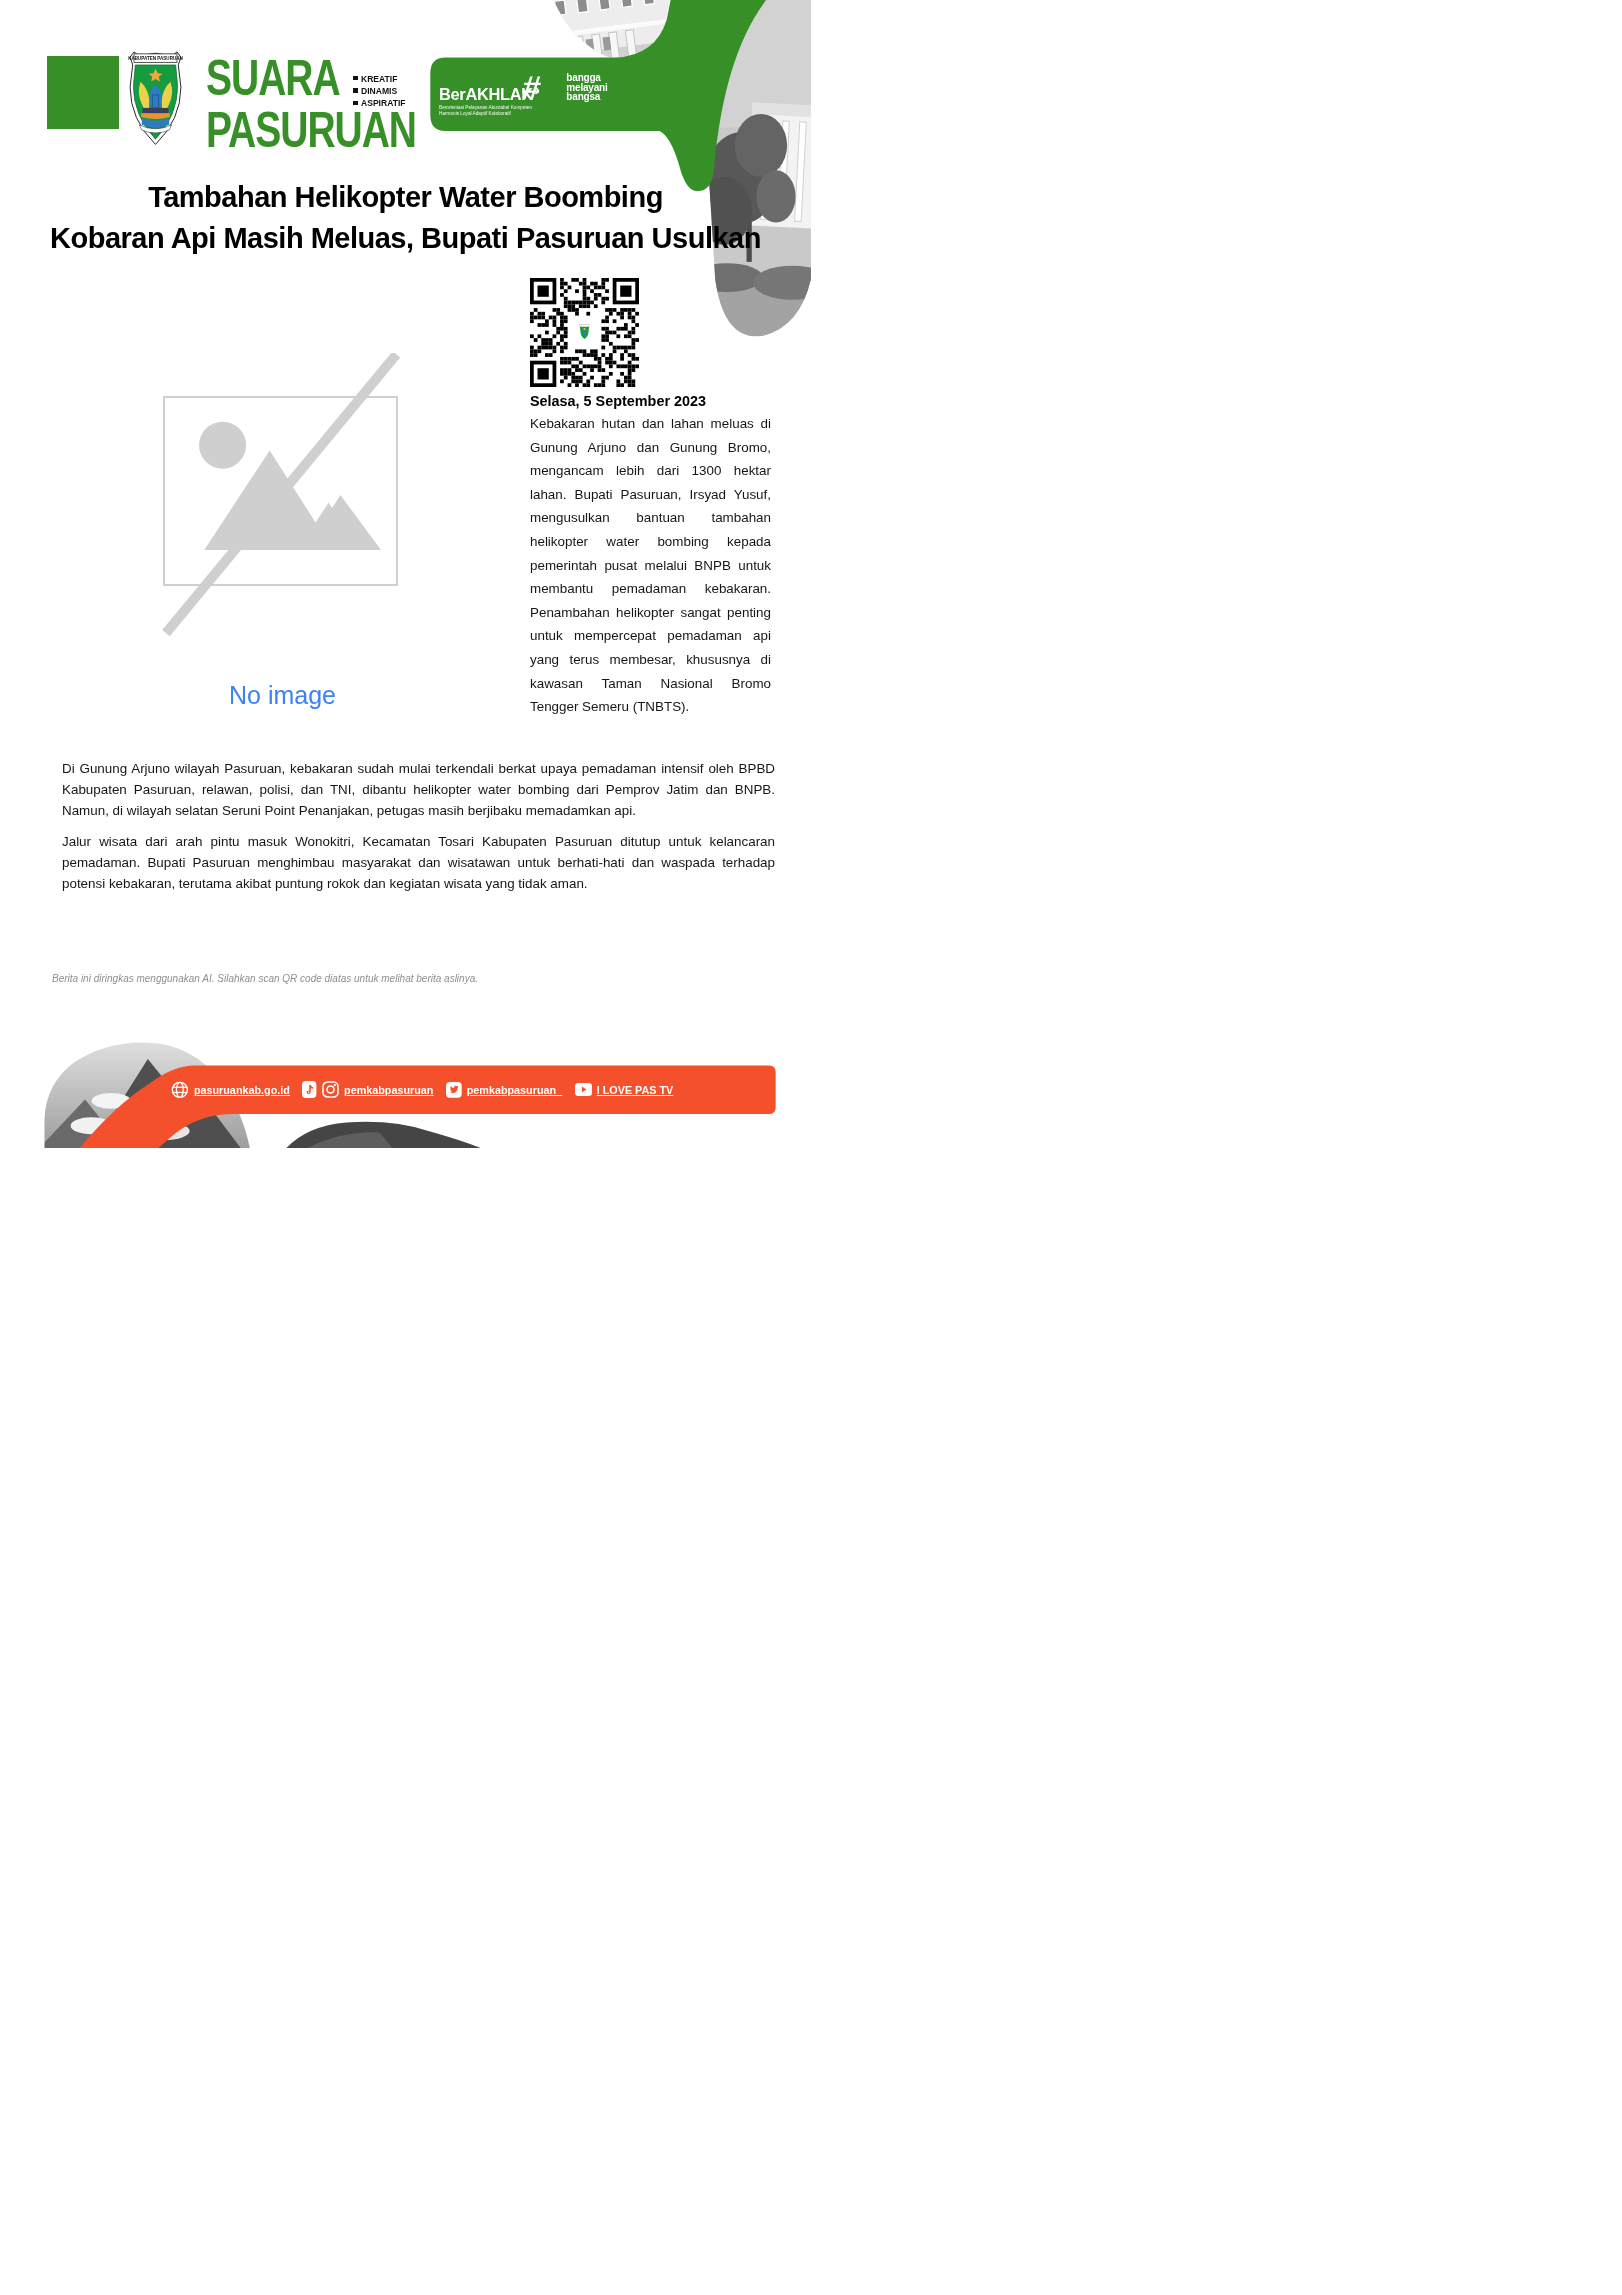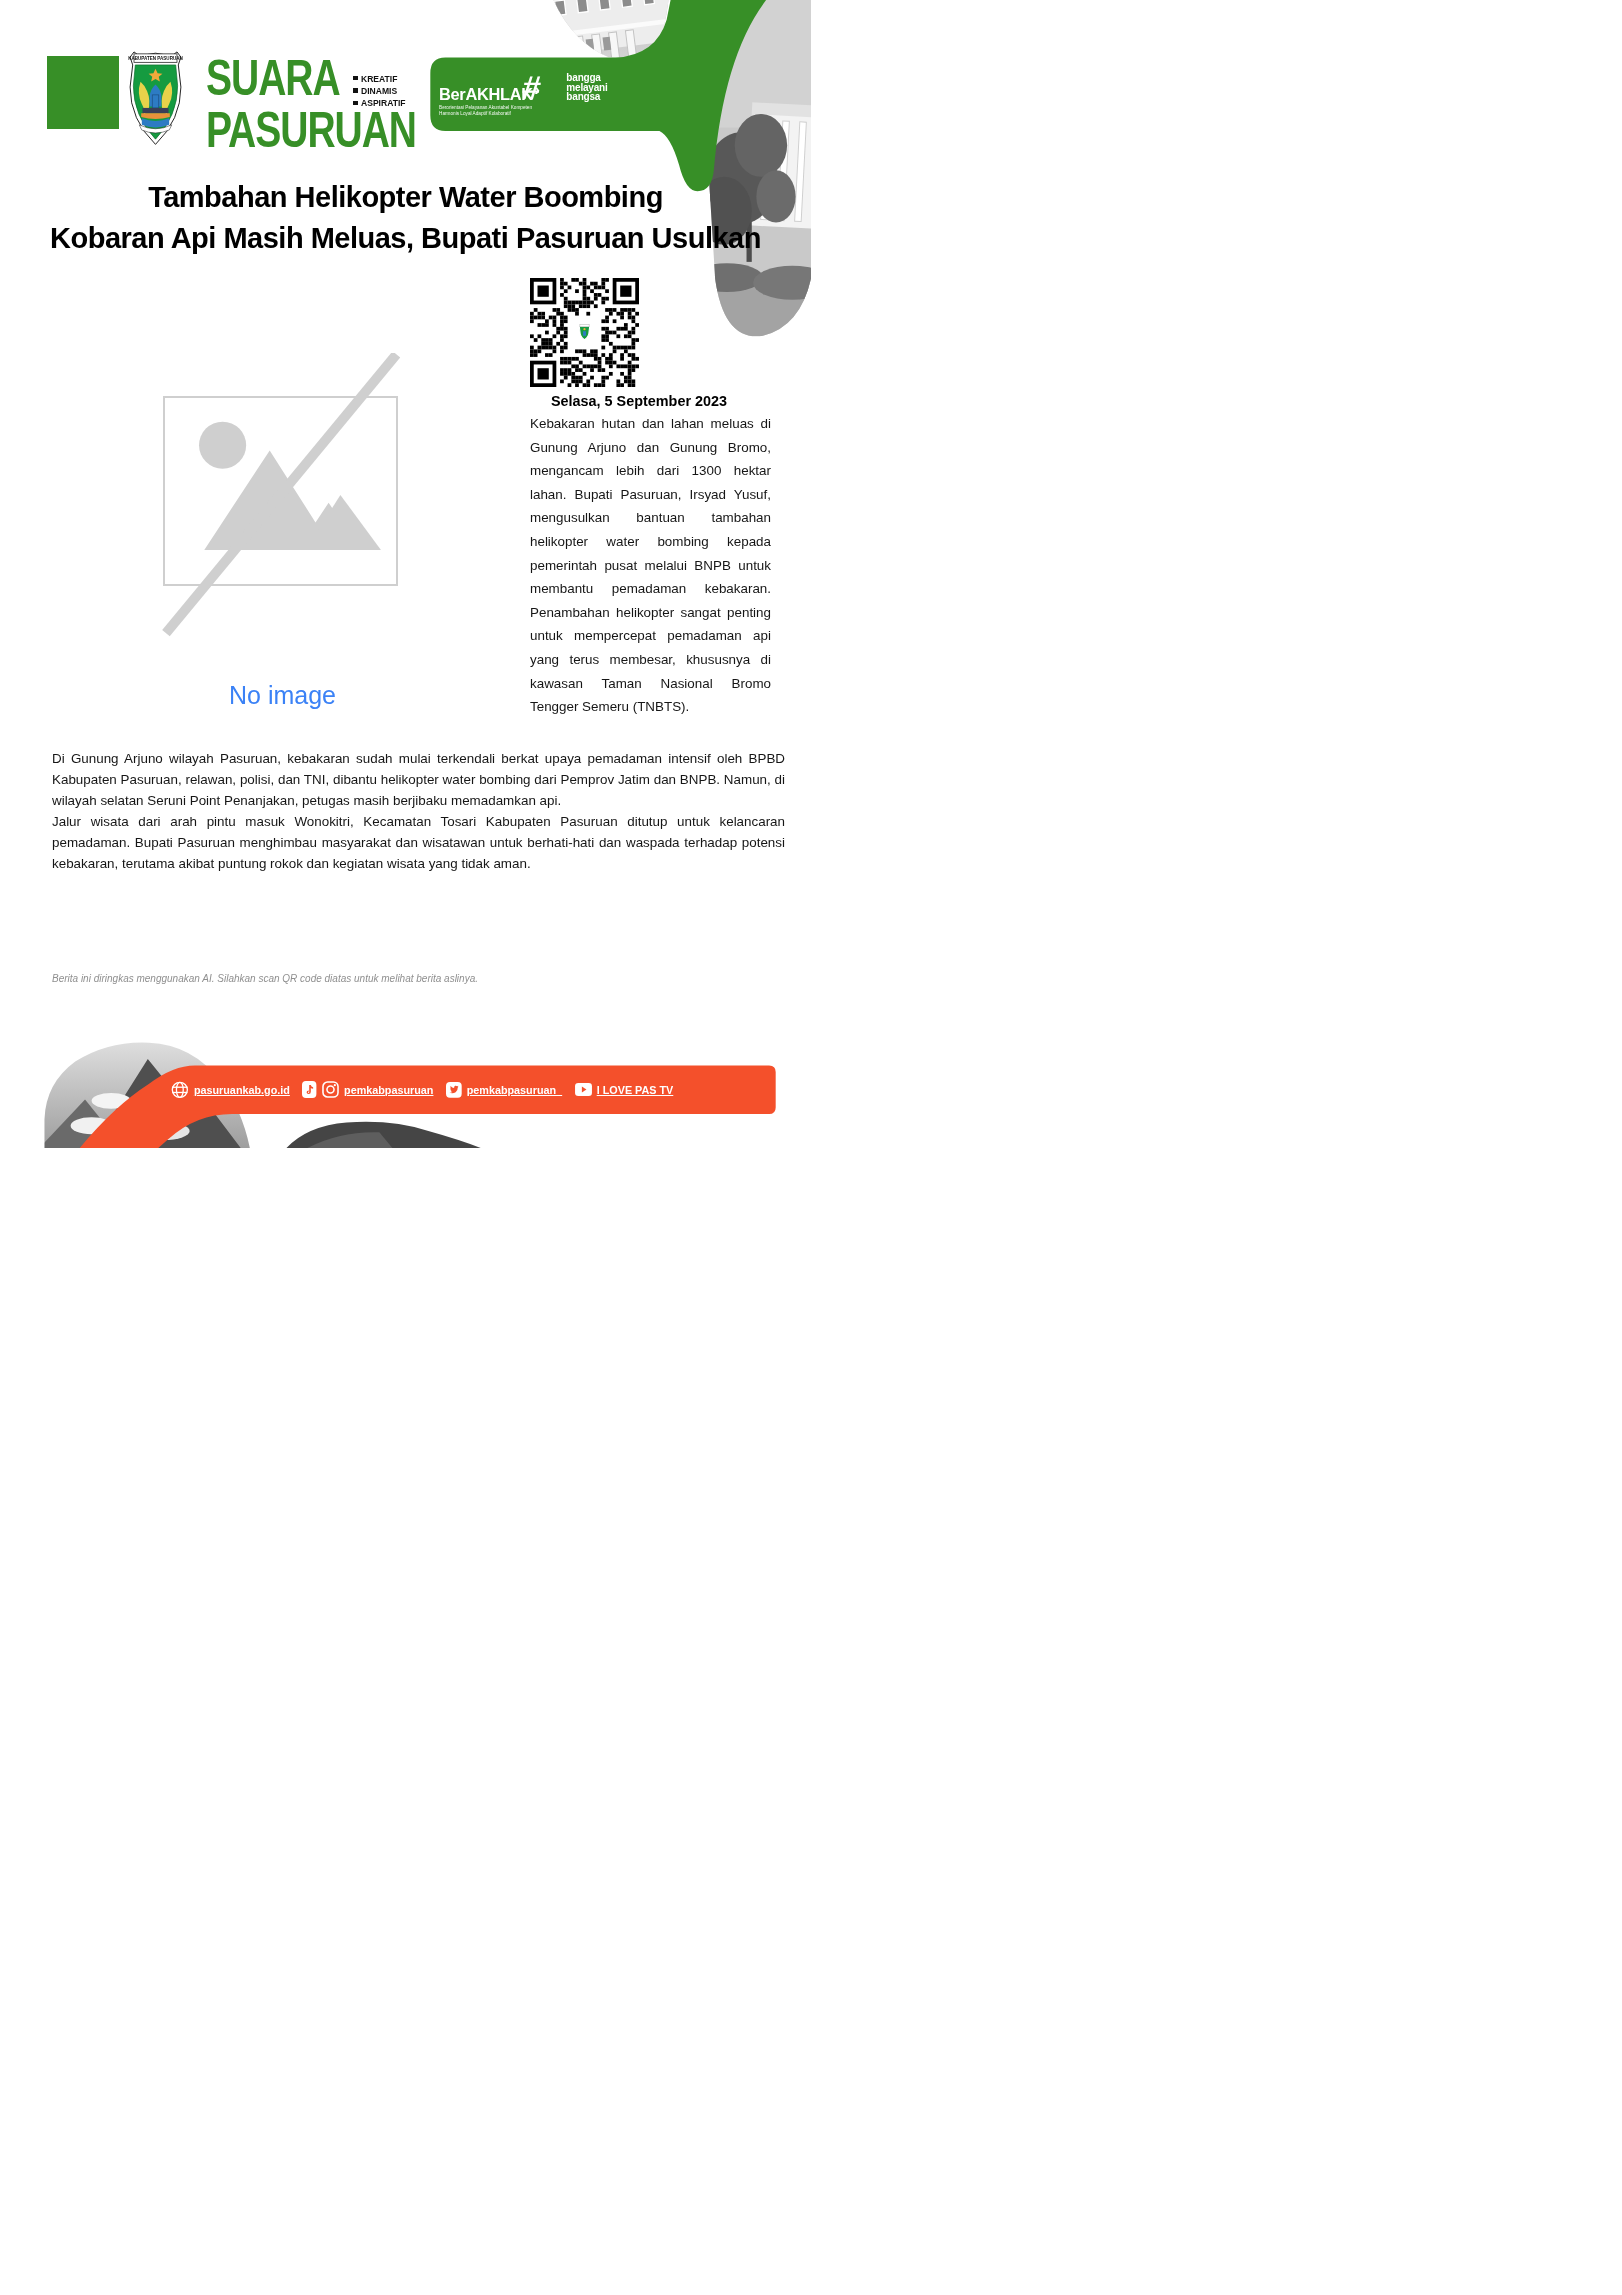--- a/index.html
+++ b/index.html
@@ -27,29 +27,29 @@
   .ba-tag{font-size:4.7px;margin-top:2.6px;opacity:.95;white-space:nowrap;}
   .bangga{left:522px;top:72px;display:flex;color:#fff;align-items:center;}
   .bangga .hash{font-size:33px;font-weight:800;font-style:italic;line-height:31px;
                 transform:skewX(-6deg);margin-right:2px;}
   .bangga .col div{font-size:10px;font-weight:bold;line-height:9.8px;letter-spacing:-0.2px;padding-left:24px;}
 
   
   .title{left:39px;top:177px;width:733px;text-align:center;color:#000;
          font-size:29px;font-weight:bold;line-height:41px;letter-spacing:-0.5px;}
   .qr{left:530px;top:278px;width:109px;height:109px;}
-  .date{left:530px;top:393px;width:241px;font-size:14.4px;font-weight:bold;color:#000;margin-left:21px;}
+  .date{left:530px;top:393px;width:241px;font-size:14.4px;font-weight:bold;color:#000;}
   .lead{left:530px;top:412px;width:241px;font-size:13.4px;line-height:23.6px;color:#161616;
         text-align:justify;text-justify:inter-word;}
   .placeholder{left:162px;top:353px;width:241px;height:347px;}
   .ph-frame{left:1.3px;top:43px;width:231px;height:186px;border:2.6px solid #cfcfcf;}
   .ph-label{left:0;top:314px;width:241px;text-align:center;color:#3b82f6;font-size:25px;margin-top:14px;}
   .bodytext{left:52px;top:748px;width:733px;font-size:13.4px;line-height:21px;
             color:#161616;text-align:justify;text-justify:inter-word;}
-  .bodytext p{margin:0;}
+  .bodytext p{margin:10px;}
   .ai-note{left:52px;top:973px;width:733px;font-size:10px;font-style:italic;color:#8f8f8f;}
 
   
   .deco-footer{left:0;top:1021px;width:811px;height:127px;}
   .social{left:171px;top:1076px;height:27.5px;display:flex;align-items:center;gap:12.4px;
           color:#fff;font-size:10.8px;font-weight:bold;white-space:nowrap;text-decoration:underline;}
   .f-item{display:flex;align-items:center;gap:5.2px;}
   .icon-ico{display:inline-flex;align-items:center;justify-content:center;}
 </style>
 </head>

